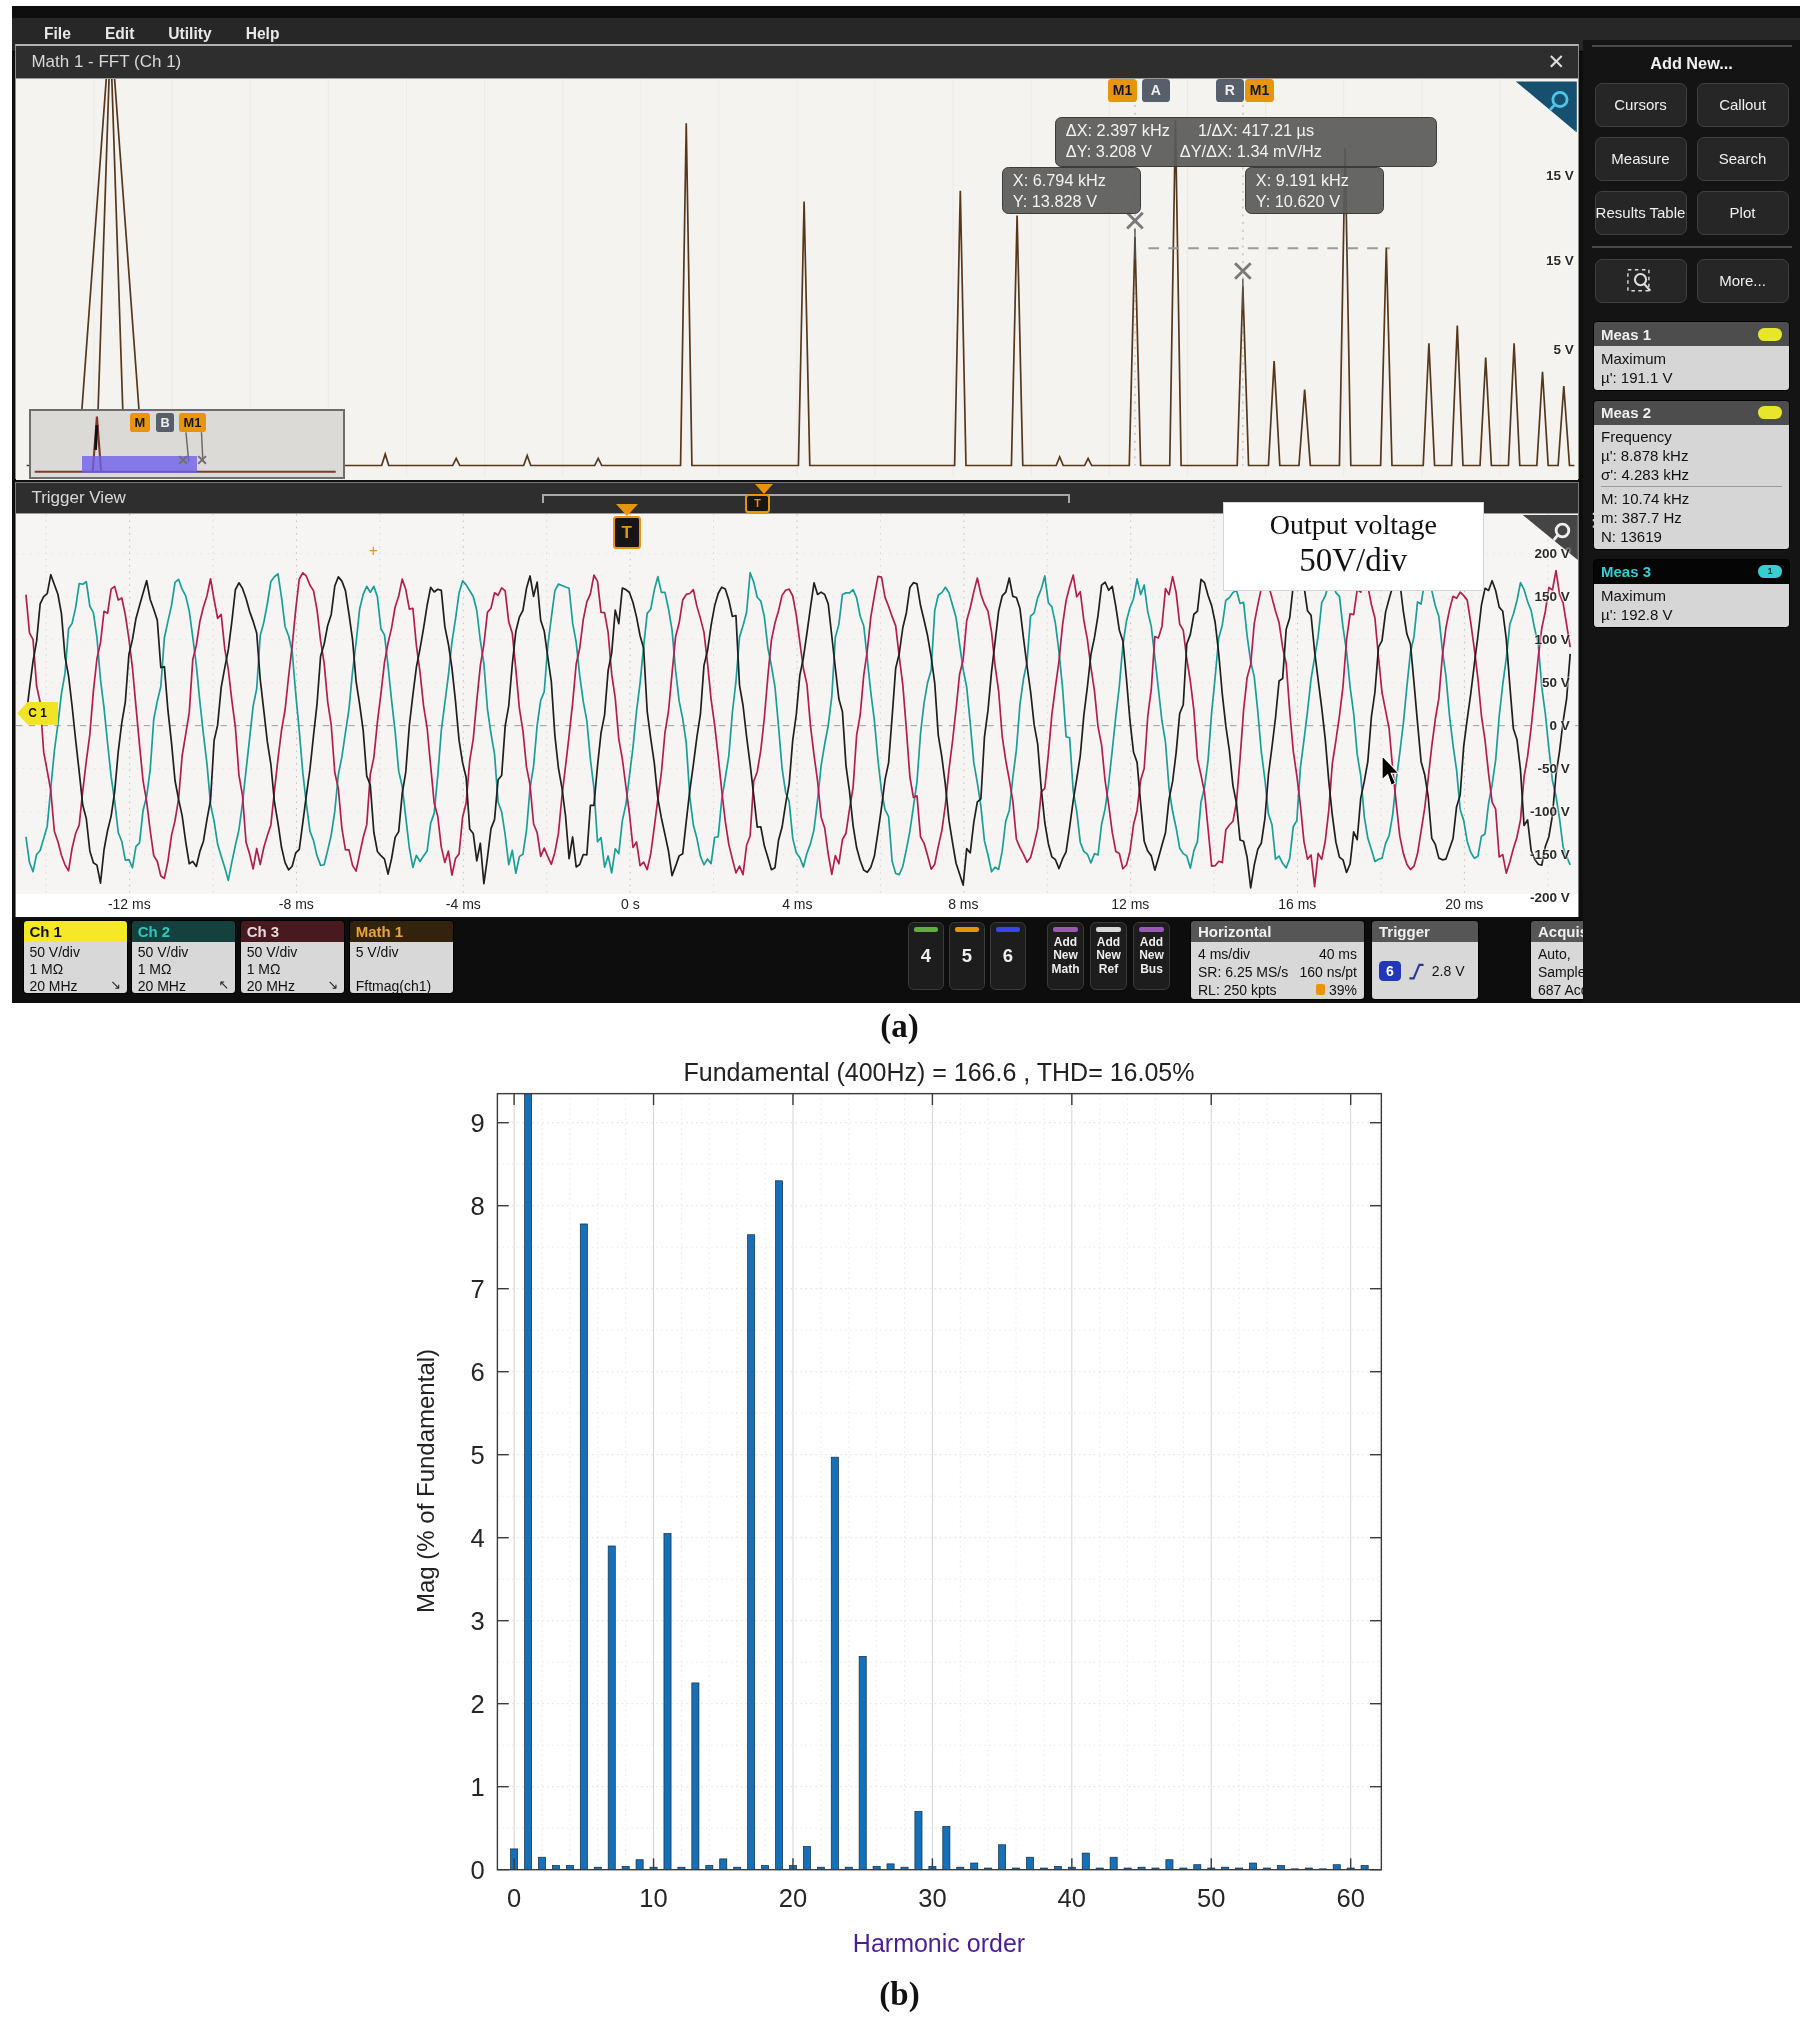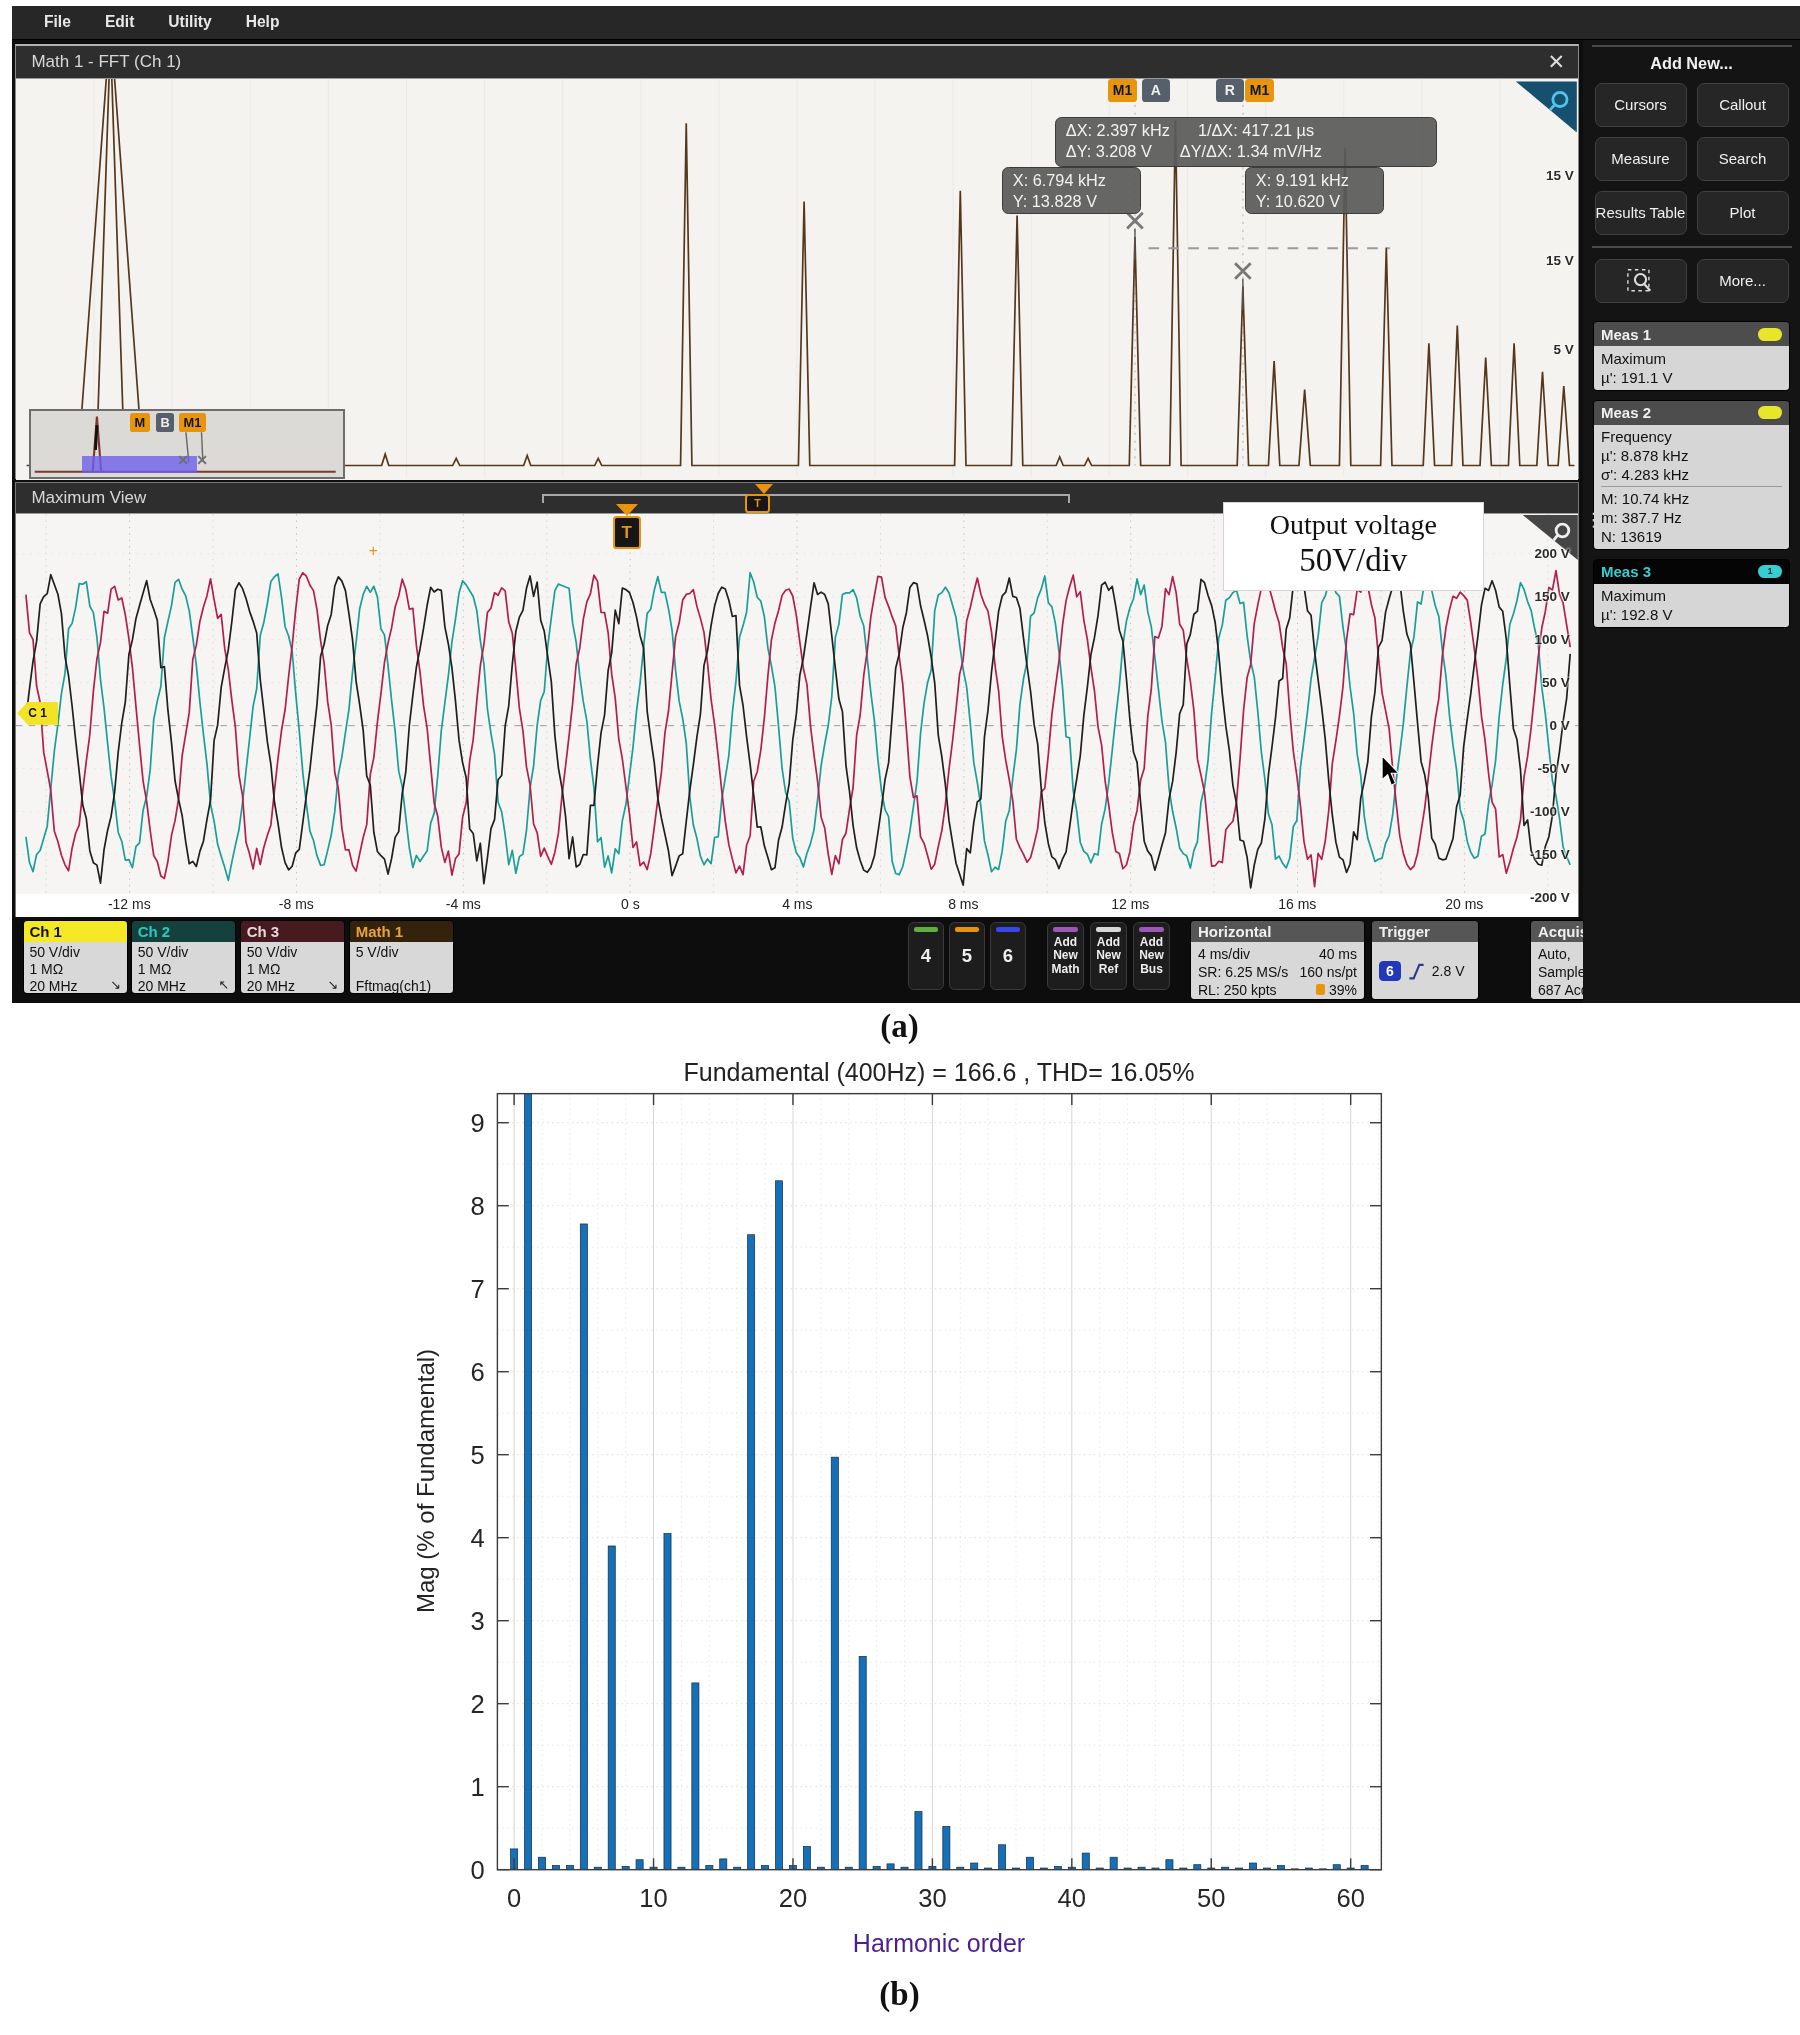--- a/index.html
+++ b/index.html
@@ -2,21 +2,21 @@
 <html style="font-size:11.4px"><head>
 <meta charset="utf-8">
 <style>
   html,body{margin:0;padding:0;background:#fff;}
   #root{position:relative;width:1800px;height:2035px;background:#fff;overflow:hidden;
         font-family:"Liberation Sans",sans-serif;}
   #root *{box-sizing:border-box;}
 
   
   #scope{position:absolute;left:12px;top:5.7px;width:1788px;height:997px;background:#0e0e0e;}
-  #menubar{position:absolute;left:0;top:0;width:1788px;height:34px;background:#272727;
+  #menubar{position:absolute;left:0;top:12px;width:1788px;height:34px;background:#272727;
            display:flex;align-items:center;border-bottom:1.4px solid #000;}
   .menu-item{color:#e8e8e8;font-size:15.6px;font-weight:700;margin-left:34px;cursor:default;}
   .menu-item:first-child{margin-left:32px;}
 
   .panel{position:absolute;background:#f4f3f0;border:0.7px solid #8a8a8a;}
   .panel-titlebar{position:absolute;left:0;top:0;width:100%;height:33px;background:#2e2e2e;
                   border-bottom:1.4px solid #9a9a9a;color:#d8d8d8;font-size:17px;
                   display:flex;align-items:center;padding-left:15.6px;}
   #fft-panel{left:2.8px;top:38px;width:1564px;height:435px;border-top:2.1px solid #b0b0b0;}
   #fft-plot{position:absolute;left:0;top:33px;width:1562px;height:401px;overflow:hidden;background:#f4f3f0;}
@@ -201,21 +201,21 @@
           <svg width="61" height="51" viewBox="0 0 86 72">
               <circle cx="62" cy="26" r="10" fill="none" stroke="#52c3e8" stroke-width="4"></circle>
               <line x1="54" y1="34" x2="40" y2="50" stroke="#52c3e8" stroke-width="4"></line>
             </svg>
         </div>
       <div class="cursor-badge badge-orange" style="left: 1092px;">M1</div><div class="cursor-badge badge-gray" style="left: 1126px;">A</div><div class="cursor-badge badge-gray" style="left: 1200px;">R</div><div class="cursor-badge badge-orange" style="left: 1229px;">M1</div><div class="fft-ylab" style="left: 1487px; top: 89px;">15 V</div><div class="fft-ylab" style="left: 1487px; top: 174px;">15 V</div><div class="fft-ylab" style="left: 1487px; top: 263px;">5 V</div></div>
     </div>
 
     <div id="wv-panel" class="panel">
       <div class="panel-titlebar" id="wv-titlebar">
-        <span>Maximum View</span>
+        <span>Trigger View</span>
         <div id="wv-bracket"></div>
         <div class="t-tri" style="left:739px;top:1.4px;"></div>
         <div class="t-shield" style="left:729px;top:11.4px;width:25.6px;height:18.5px;font-size:10.7px;">T</div>
       </div>
       <div id="wv-plot">
         <svg id="wv-svg" width="1562" height="380" viewBox="0 0 2200 535">
             <line x1="42.5" y1="0" x2="42.5" y2="535" stroke="#d6d6d6" stroke-width="1.4" stroke-dasharray="2 7"></line>
             <line x1="160" y1="0" x2="160" y2="535" stroke="#bdbdbd" stroke-width="1.4" stroke-dasharray="2 7"></line>
             <line x1="277.5" y1="0" x2="277.5" y2="535" stroke="#d6d6d6" stroke-width="1.4" stroke-dasharray="2 7"></line>
             <line x1="395" y1="0" x2="395" y2="535" stroke="#bdbdbd" stroke-width="1.4" stroke-dasharray="2 7"></line>

